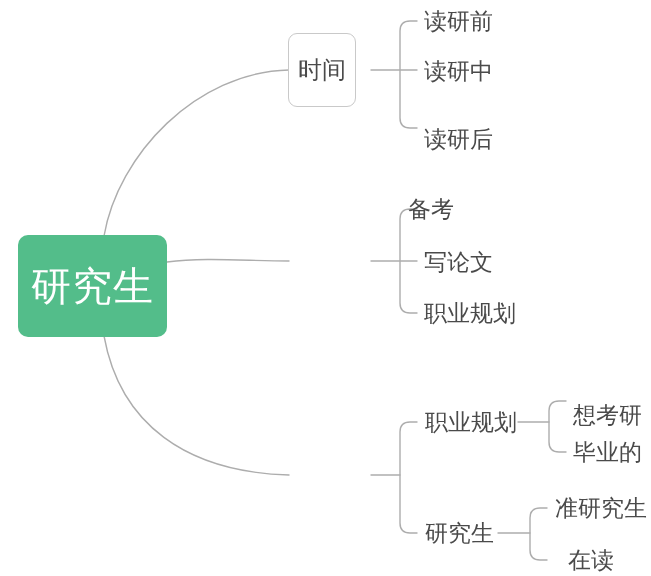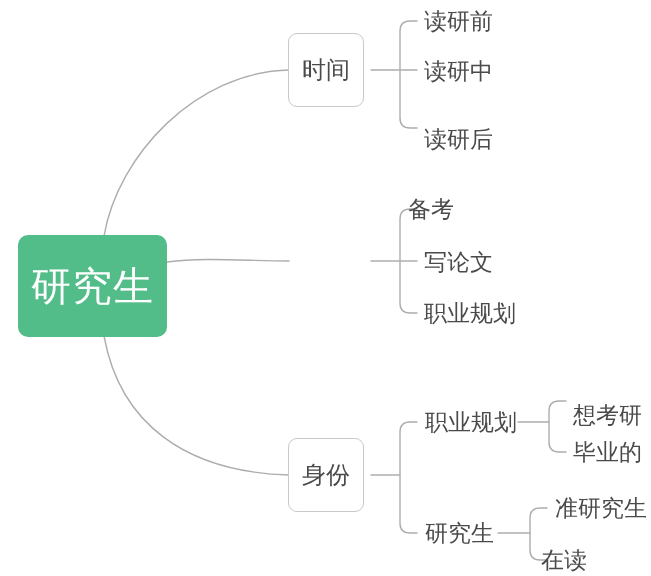--- a/index.html
+++ b/index.html
@@ -15,21 +15,21 @@
   }
   svg.edges{position:absolute;left:0;top:0;width:651px;height:576px;}
   svg.edges path{fill:none;stroke:var(--line,#adadad);stroke-width:1.4;stroke-linecap:round;}
   .root-node{
     position:absolute;left:18px;top:235px;width:149px;height:102px;
     background:var(--root-bg,#53BD8A);color:var(--root-text,#fff);
     border-radius:10px;display:flex;align-items:center;justify-content:center;
     font-size:40px;letter-spacing:1px;cursor:pointer;
   }
   .branch-node{
-    position:absolute;left:288px;width:76px;height:74px;
+    position:absolute;left:288px;width:68px;height:74px;
     background:var(--box-bg,#fff);border:1px solid var(--box-border,#c9c9c9);
     border-radius:9px;display:flex;align-items:center;justify-content:center;
     font-size:24px;color:var(--text,#4a4a4a);cursor:pointer;
   }
   .leaf-node{
     position:absolute;transform:translateY(-50%);white-space:nowrap;
     font-size:23px;color:var(--text,#4a4a4a);line-height:1;cursor:pointer;
   }
 </style>
 </head>
@@ -59,34 +59,31 @@
     <path d="M 547,508 L 540,508 Q 530,508 530,518 L 530,550 Q 530,560 540,560 L 547,560"></path>
   </svg>
 
   <div class="root-node">
     <span>研究生</span>
   </div>
 
   <div class="branch-node" style="top:33px">
     <span>时间</span>
   </div>
-  <div class="branch-node" style="top:438px">
-    <span>身份</span>
-  </div>
 
   <div class="leaf-node" style="left:424px;top:21px">读研前</div>
   <div class="leaf-node" style="left:424px;top:71px">读研中</div>
   <div class="leaf-node" style="left:424px;top:139px">读研后</div>
 
   <div class="leaf-node" style="left:408px;top:209px">备考</div>
   <div class="leaf-node" style="left:424px;top:262px">写论文</div>
   <div class="leaf-node" style="left:424px;top:313px">职业规划</div>
 
   <div class="leaf-node" style="left:425px;top:422px">职业规划</div>
   <div class="leaf-node" style="left:425px;top:533px">研究生</div>
 
   <div class="leaf-node" style="left:573px;top:415px">想考研</div>
   <div class="leaf-node" style="left:573px;top:452px">毕业的</div>
 
   <div class="leaf-node" style="left:555px;top:508px">准研究生</div>
-  <div class="leaf-node" style="left:541px;top:560px">在读</div>
+  <div class="leaf-node" style="left:568px;top:560px">在读</div>
 
 </div>
 
 </body></html>

